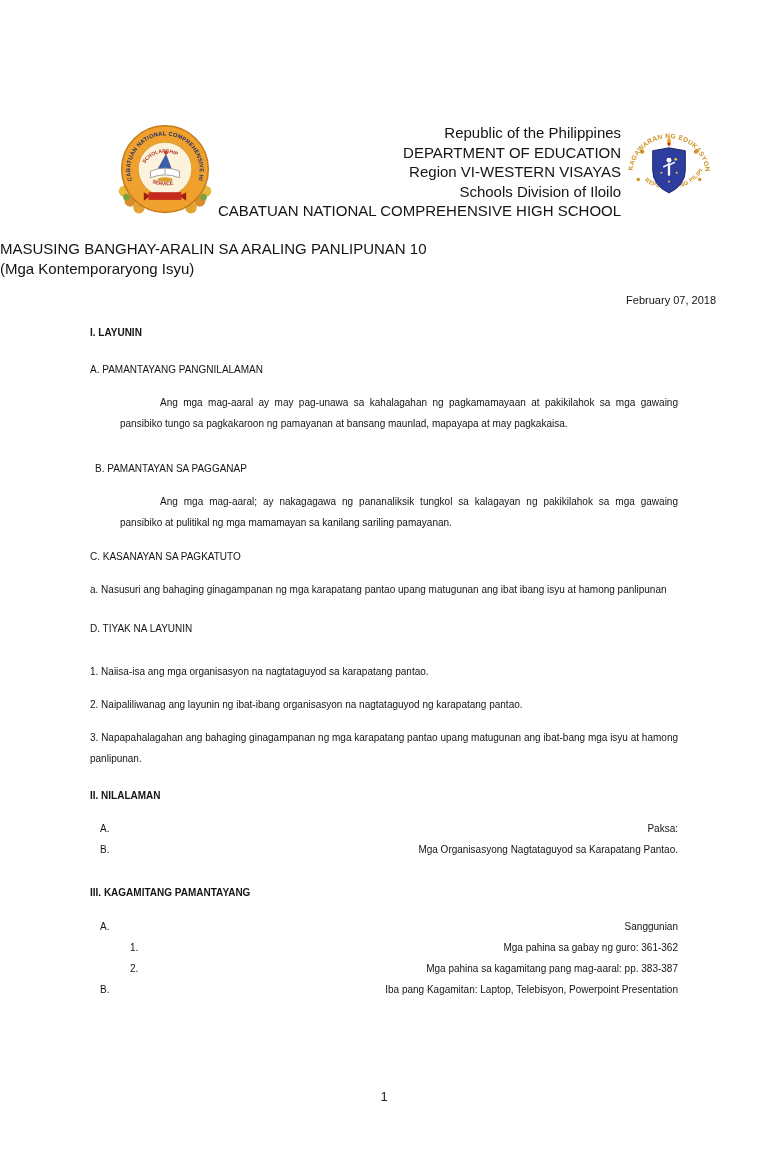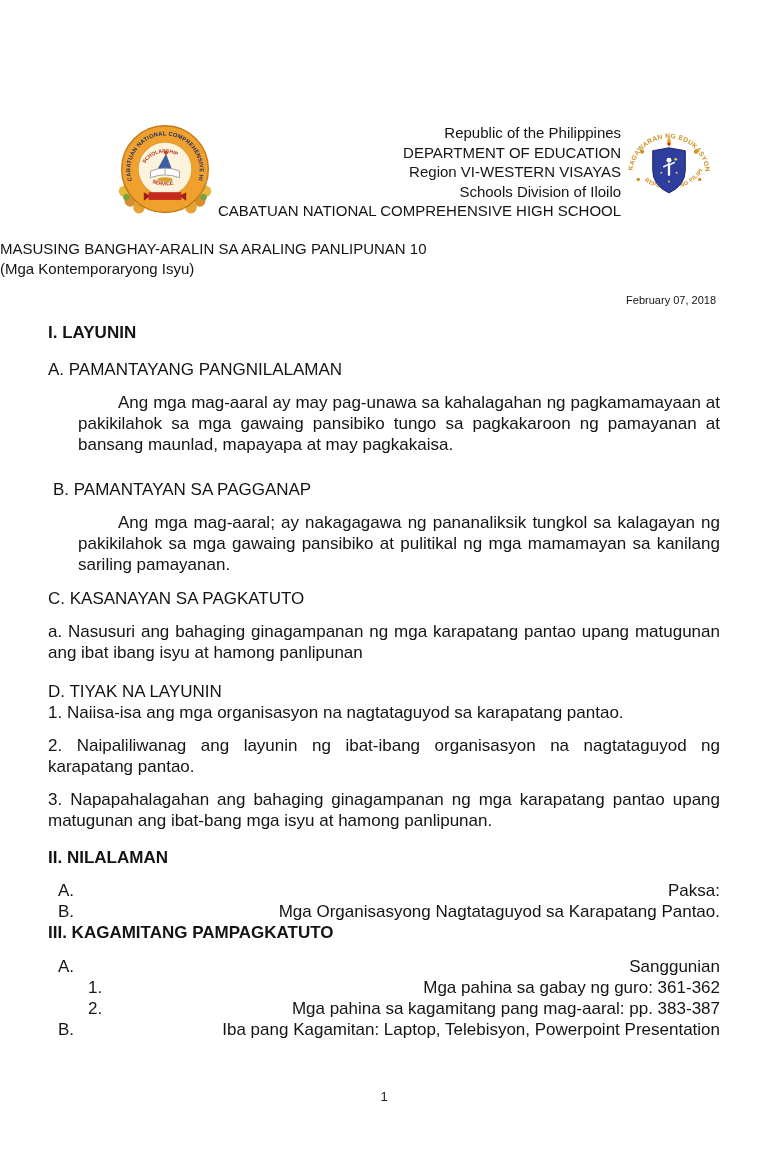--- a/index.html
+++ b/index.html
@@ -19,23 +19,23 @@
   .seal { flex:none; }
   .seal-left  { width:106px; height:106px; }
   .seal-right { width:96px;  height:96px; margin-top:2px; }
   .head-lines { flex:1; text-align:right; font-size:15px; line-height:19.5px; padding-top:5px; white-space:nowrap; }
 
   
   .doc-title { margin-top:15px; text-align:left; font-size:15px; line-height:19.5px; }
   .doc-date  { margin-top:16px; text-align:right; padding-right:52px; font-size:11px; }
 
   
-  .content { padding:0 48px; font-size:17px; line-height:21px; }
+  .content { padding:0 90px; font-size:10px; line-height:21px; }
   .h-main { font-weight:bold; }
-  .mt16 { margin-top:16px; } .mt14 { margin-top:0; }
+  .mt16 { margin-top:16px; } .mt14 { margin-top:22px; }
   .mt13 { margin-top:13px; } .mt12 { margin-top:12px; }
   .mt18 { margin-top:18px; } .mt24 { margin-top:24px; }
   .para { text-align:justify; }
   .indent { text-indent:40px;margin-left:30px; }
   .lead-space { padding-left:5px; }
 
   .li-row { display:flex; line-height:21px; }
   .li-label { flex:none; margin-left:10px; width:24px; }
   .li-text { flex:1;text-align:right; }
   .li-sub .li-label { margin-left:40px; width:28px; }
@@ -174,21 +174,21 @@
       <div class="li-row">
         <span class="li-label">A.</span>
         <span class="li-text">Paksa:</span>
       </div>
       <div class="li-row">
         <span class="li-label">B.</span>
         <span class="li-text">Mga Organisasyong Nagtataguyod sa Karapatang Pantao.</span>
       </div>
     </div>
 
-    <div class="h-main mt14">III. KAGAMITANG PAMPAGKATUTO</div>
+    <div class="h-main mt14">III. KAGAMITANG PAMANTAYANG</div>
     <div class="mt13">
       <div class="li-row">
         <span class="li-label">A.</span>
         <span class="li-text">Sanggunian</span>
       </div>
       <div class="li-row li-sub">
         <span class="li-label">1.</span>
         <span class="li-text">Mga pahina sa gabay ng guro: 361-362</span>
       </div>
       <div class="li-row li-sub">

